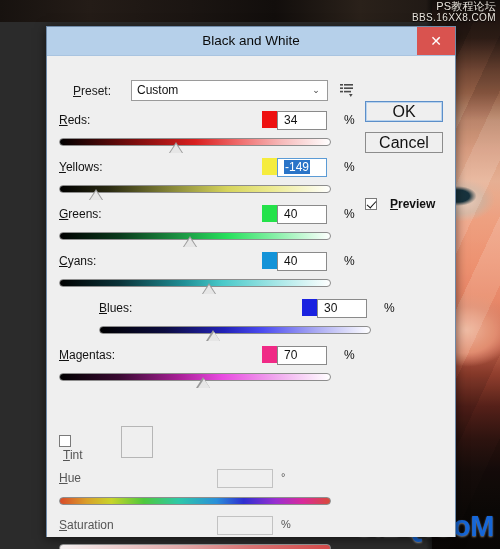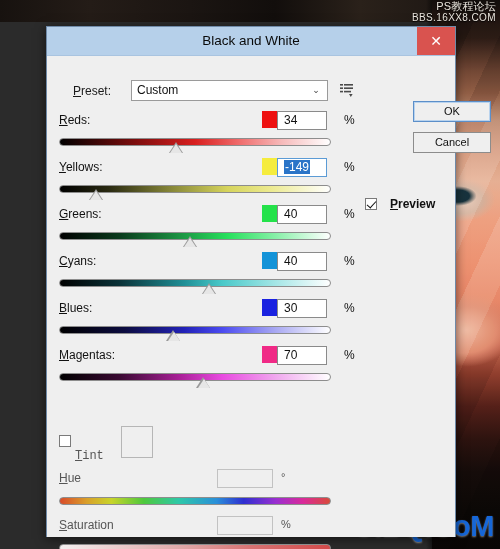--- a/index.html
+++ b/index.html
@@ -95,23 +95,22 @@
     line-height:19px;text-align:center;font-size:9px;color:#444;
   }
   #preset-menu-icon{
     position:absolute;left:265px;top:1px;width:18px;height:18px;cursor:pointer;
   }
 
   
   .btn{
     position:absolute;left:318px;width:78px;height:21px;
     background:#efefef;border:1px solid #8c8c8c;
-    font-size:11px;line-height:19px;text-align:center;color:#111;cursor:pointer;
+    font-size:16px;line-height:19px;text-align:center;color:#111;cursor:pointer;
     box-sizing:border-box;
-    margin-left:48px;
   }
   #btn-ok{top:45px;border:1px solid #5c8fc9;box-shadow:0 0 0 1px #b9d3ee inset;}
   #btn-cancel{top:76px;}
   #btn-auto{top:110px;}
   #preview-wrap{position:absolute;left:318px;top:141px;height:16px;cursor:pointer;}
   .cbox{
     display:inline-block;width:12px;height:12px;background:#fff;
     border:1px solid #7a7a7a;vertical-align:-2px;position:relative;
     box-sizing:border-box;
   }
@@ -149,21 +148,21 @@
   }
   .thumb:after{
     content:"";position:absolute;left:1.5px;top:2px;width:0;height:0;
     border-left:6px solid transparent;border-right:6px solid transparent;
     border-bottom:9px solid #e6e6e6;
   }
 
   
   #tint-row{position:absolute;left:12px;top:370px;height:32px;}
   #tint-cb-wrap{position:absolute;left:0;top:8px;cursor:pointer;}
-  #tint-label{margin-left:16px;font-size:12px;color:#555;font-family:Liberation Mono, monospace;}
+  #tint-label{margin-left:4px;font-size:12px;color:#555;}
   #tint-swatch{
     position:absolute;left:62px;top:0;width:32px;height:32px;
     background:#efefef;border:1px solid #b6b6b6;box-sizing:border-box;
   }
   #hue-row{position:absolute;left:12px;top:413px;width:294px;height:40px;}
   #sat-row{position:absolute;left:12px;top:460px;width:294px;height:40px;}
   .hs .name{position:absolute;left:0;top:2px;font-size:12px;color:#555;}
   .hs .field{
     position:absolute;left:158px;top:0;width:56px;height:19px;
     background:#efefef;border:1px solid #c2c2c2;box-sizing:border-box;
@@ -247,21 +246,21 @@
           <div class="thumb" style="left: 130.56px;"></div>
         </div>
         <div class="chan" style="top: 196px;">
           <span class="name"><span class="ul">C</span>yans:</span>
           <div class="swatch" style="background: rgb(19, 147, 216);"></div>
           <div class="field">40</div>
           <span class="pct">%</span>
           <div class="track" style="background: linear-gradient(90deg, rgb(0, 0, 0) 0%, rgb(10, 50, 56) 22%, rgb(31, 143, 150) 46%, rgb(73, 201, 201) 60%, rgb(165, 230, 230) 80%, rgb(255, 255, 255) 100%);"></div>
           <div class="thumb" style="left: 149.6px;"></div>
         </div>
-        <div class="chan" style="top: 243px;">
+        <div class="chan" style="top: 243px; margin-left: 40px;">
           <span class="name"><span class="ul">B</span>lues:</span>
           <div class="swatch" style="background: rgb(26, 34, 224);"></div>
           <div class="field">30</div>
           <span class="pct">%</span>
           <div class="track" style="background: linear-gradient(90deg, rgb(0, 0, 0) 0%, rgb(12, 12, 64) 24%, rgb(34, 34, 184) 46%, rgb(75, 75, 240) 60%, rgb(169, 169, 242) 80%, rgb(255, 255, 255) 100%);"></div>
           <div class="thumb" style="left: 114.24px;"></div>
         </div>
         <div class="chan" style="top: 290px;">
           <span class="name"><span class="ul">M</span>agentas:</span>
           <div class="swatch" style="background: rgb(240, 42, 134);"></div>

